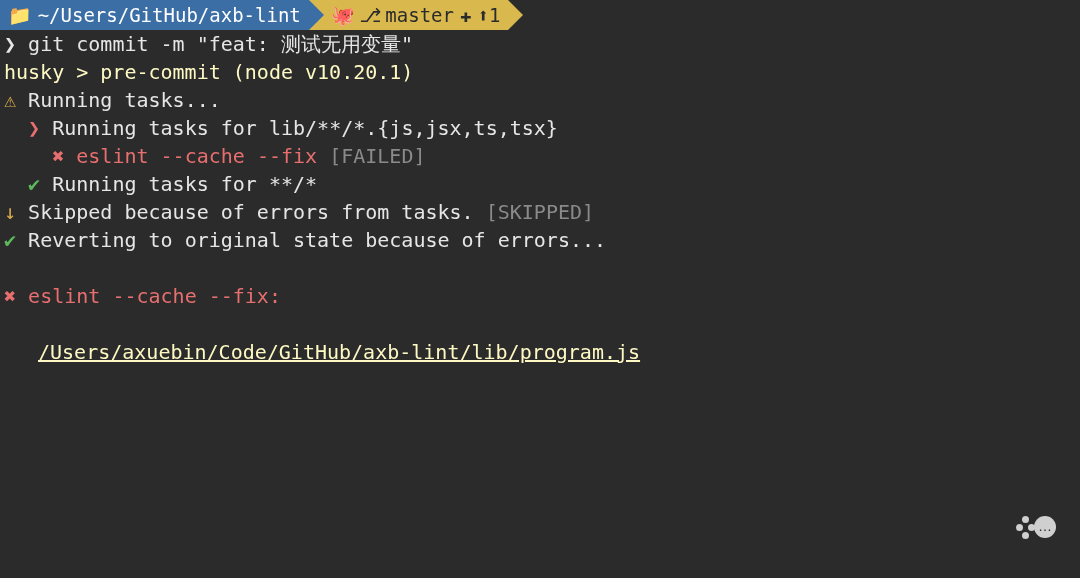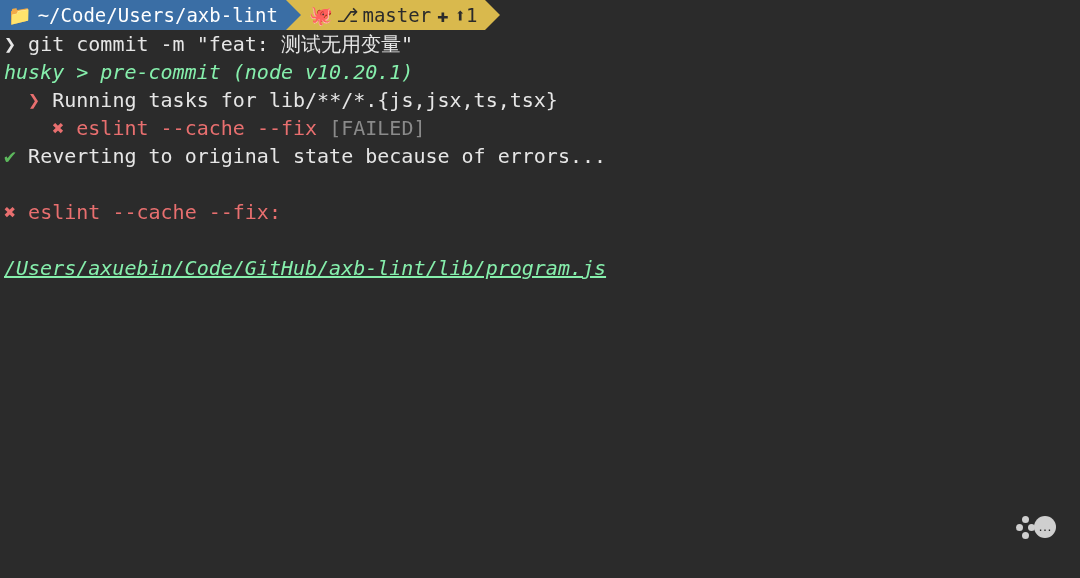--- a/index.html
+++ b/index.html
@@ -38,22 +38,22 @@
     width: 0; height: 0;
     border-top: 15px solid transparent;
     border-bottom: 15px solid transparent;
     border-left: 15px solid #d9b94d;
   }
   .line { white-space: pre; padding-left: 4px; }
   .green { color: #5cb85c; }
   .salmon { color: #e86f6f; }
   .yellow { color: #d9a94d; }
   .grey { color: #8a8a8a; text-align: right; }
-  .white { color: #86efac; font-style: italic; }
-  .underline { text-decoration: underline; }
+  .white { color: #fef9c3; }
+  .underline { text-decoration: underline; margin-left: 34px; }
   .bold { font-weight: bold; }
   .spacer { height: 28px; }
   .watermark {
     position: absolute;
     right: 18px;
     bottom: 34px;
     display: flex;
     align-items: center;
     color: #d0d0d0;
     font-family: "PingFang SC","Microsoft YaHei",sans-serif;
@@ -72,45 +72,48 @@
   .wm-dots .big{ width:22px;height:22px;left:20px;top:6px;background:#cfcfcf;border-radius:50%;display:flex;align-items:center;justify-content:center;color:#2b2b2b;font-size:14px;}
 </style>
 </head>
 <body>
 
 <div class="terminal">
 
   <div class="prompt-bar">
     <div class="seg seg-path">
       <span class="folder-icon">📁</span>
-      <span>~/Code/Users/axb-lint</span>
+      <span>~/Users/GitHub/axb-lint</span>
     </div>
     <div class="seg-sep1"></div>
     <div class="seg seg-branch">
       <span class="git-icon">🐙</span>
       <span class="branch-icon">⎇</span>
       <span>master</span>
       <span class="plus-icon">✚</span>
       <span>⬆</span>
       <span>1</span>
     </div>
     <div class="seg-sep2"></div>
   </div>
 
   <div class="line"><span class="bold">❯</span> <span>git commit -m "feat: 测试无用变量"</span></div>
 
   <div class="line white">husky &gt; pre-commit (node v10.20.1)</div>
 
 
+  <div class="line"><span class="yellow">⚠</span> <span>Running tasks...</span></div>
 
   <div class="line">  <span class="salmon">❯</span> <span>Running tasks for lib/**/*.{js,jsx,ts,tsx}</span></div>
 
   <div class="line">    <span class="salmon">✖</span> <span class="salmon">eslint --cache --fix</span> <span class="grey">[FAILED]</span></div>
 
+  <div class="line">  <span class="green">✔</span> <span>Running tasks for **/*</span></div>
 
+  <div class="line"><span class="yellow">↓</span> <span>Skipped because of errors from tasks.</span> <span class="grey">[SKIPPED]</span></div>
 
   <div class="line"><span class="green">✔</span> <span>Reverting to original state because of errors...</span></div>
 
 
   <div class="spacer"></div>
 
   <div class="line"><span class="salmon">✖</span> <span class="salmon">eslint --cache --fix:</span></div>
 
   <div class="spacer"></div>
 

